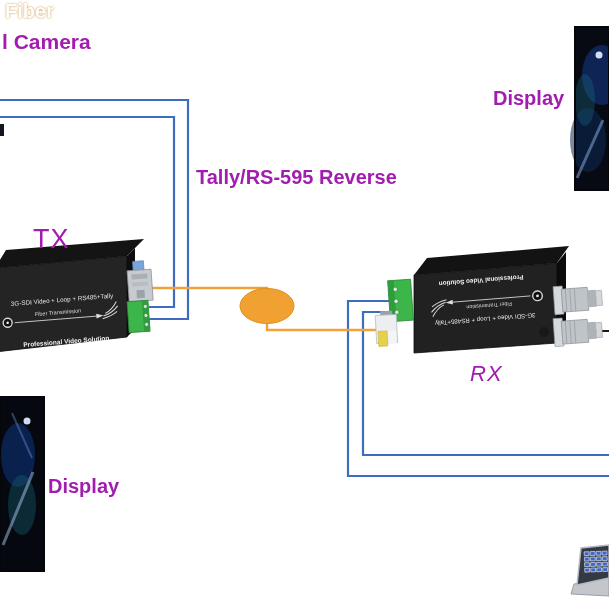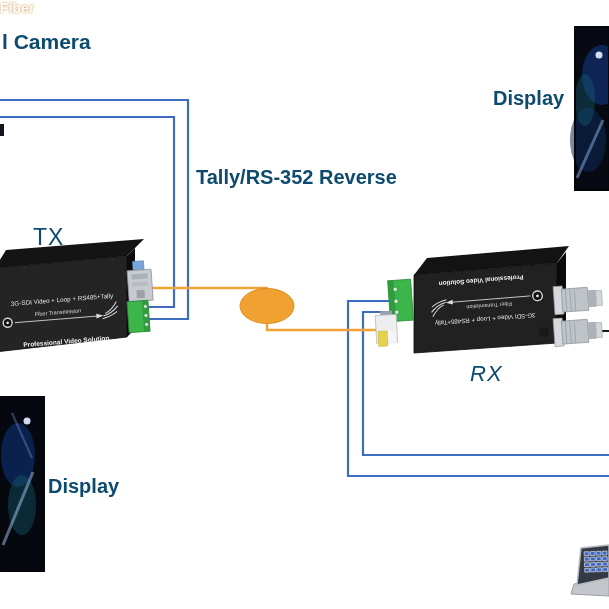--- a/index.html
+++ b/index.html
@@ -1,27 +1,27 @@
 <!DOCTYPE html>
 <html><head>
 <meta charset="utf-8">
 <style>
   html,body{margin:0;padding:0;background:#ffffff;}
   #stage{position:relative;width:609px;height:609px;overflow:hidden;
          font-family:"Liberation Sans",sans-serif;background:#fff;}
   #scene{position:absolute;left:0;top:0;}
-  .lbl{position:absolute;color:#0c4a6e;white-space:nowrap;}
+  .lbl{position:absolute;color:#a21caf;white-space:nowrap;}
   .lbl.bold{font-weight:bold;}
   #camera-label{left:2px;top:30px;font-size:21px;}
   #tally-label{left:196px;top:166px;font-size:20px;}
-  #tx-label{left:33px;top:224px;font-size:23px;font-weight:normal;letter-spacing:1px;}
+  #tx-label{left:33px;top:224px;font-size:27px;font-weight:normal;letter-spacing:1px;}
   #rx-label{left:470px;top:361px;font-size:22px;font-weight:normal;letter-spacing:1px;font-style:italic;}
   #display-top-label{left:493px;top:87px;font-size:20px;}
   #display-bottom-label{left:48px;top:475px;font-size:20px;}
-  #fiber-label{left:240px;top:297px;width:54px;text-align:left;font-size:14px;
+  #fiber-label{left:240px;top:297px;width:54px;text-align:right;font-size:20px;
                font-weight:bold;color:#ffffff;text-shadow:0 0 2px #c67c18;}
   svg text{font-family:"Liberation Sans",sans-serif;}
 </style>
 </head>
 <body>
 
 <div id="stage">
 
 <svg id="scene" width="609" height="609" viewBox="0 0 609 609">
 
@@ -152,20 +152,20 @@
       <rect x="602.5" y="562.5" width="4.8" height="3.8"></rect>
       <rect x="584.5" y="568" width="4.8" height="3.8"></rect>
       <rect x="590.5" y="568" width="4.8" height="3.8"></rect>
       <rect x="596.5" y="568" width="4.8" height="3.8"></rect>
       <rect x="602.5" y="568" width="4.8" height="3.8"></rect>
     </g>
   </g>
 </svg>
 
 <div id="camera-label" class="lbl bold">l Camera</div>
-<div id="tally-label" class="lbl bold">Tally/RS-352 Reverse</div>
+<div id="tally-label" class="lbl bold">Tally/RS-595 Reverse</div>
 <div id="tx-label" class="lbl">TX</div>
 <div id="rx-label" class="lbl">RX</div>
 <div id="display-top-label" class="lbl bold">Display</div>
 <div id="display-bottom-label" class="lbl bold">Display</div>
 <div id="fiber-label">Fiber</div>
 
 </div>
 
 </body></html>

